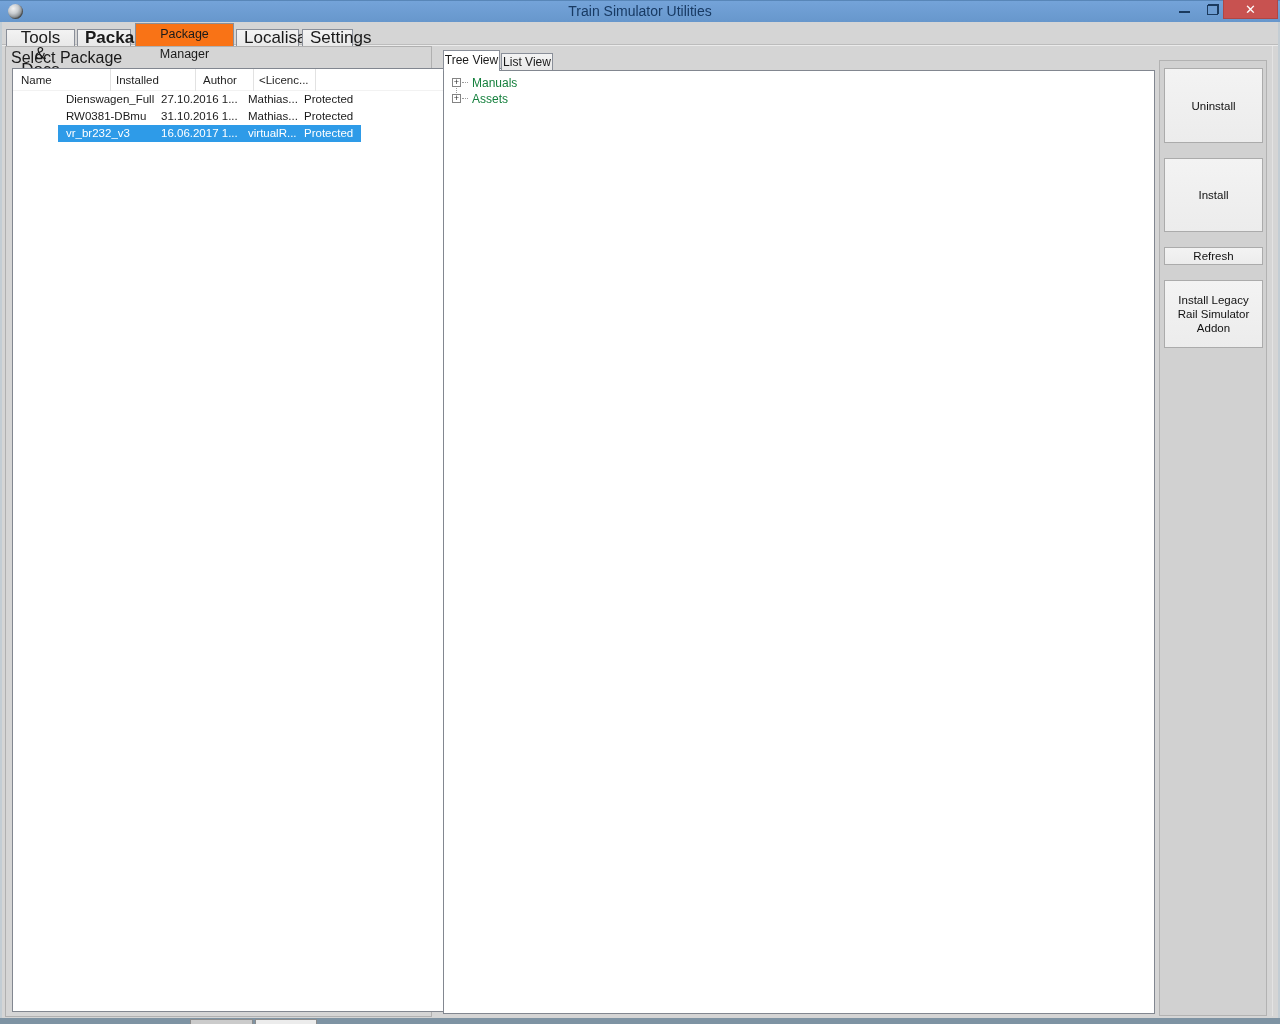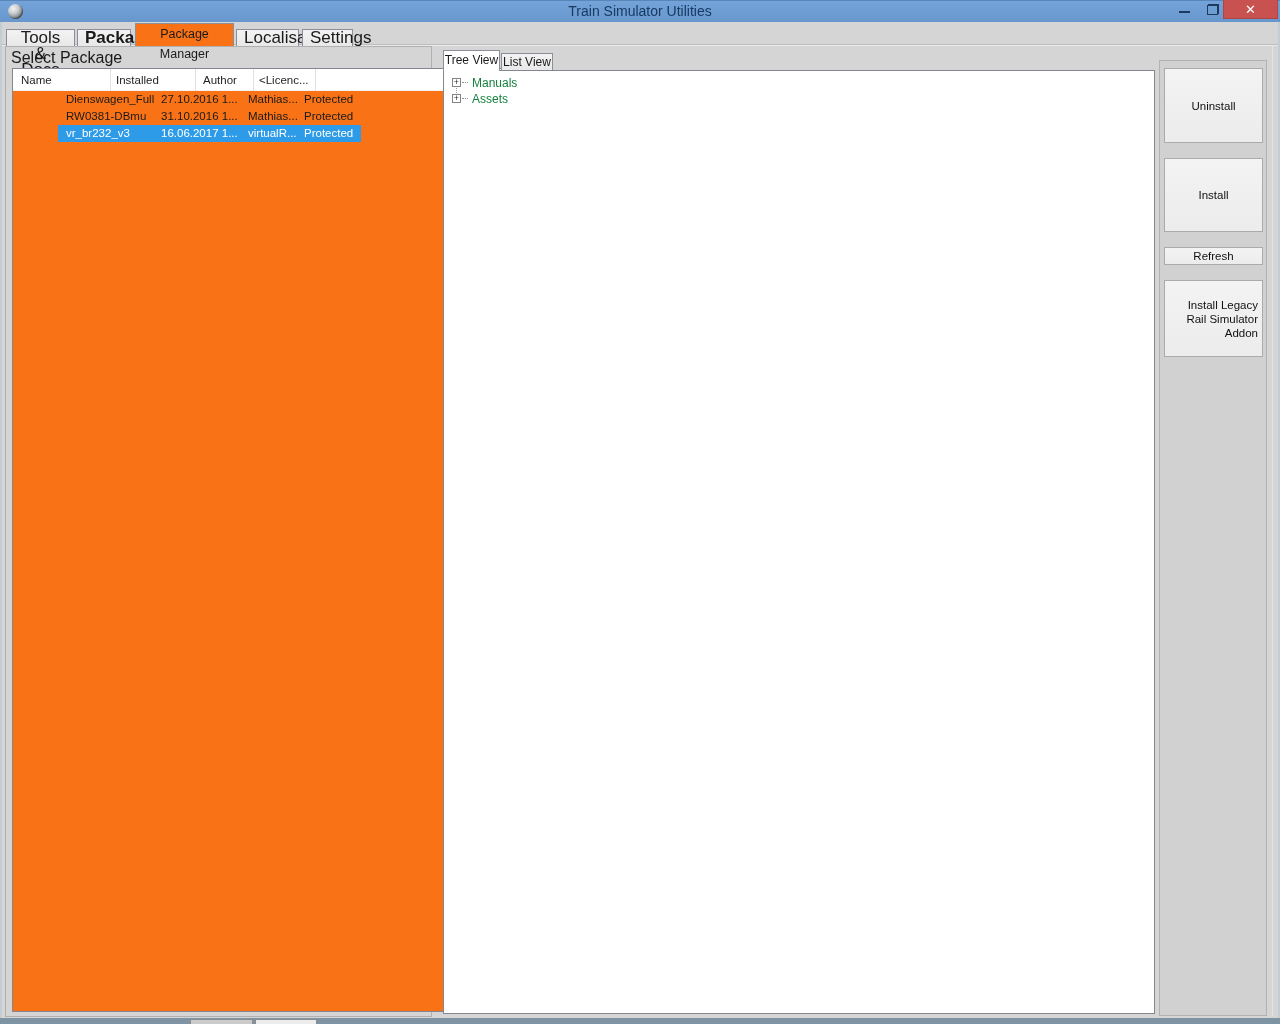--- a/index.html
+++ b/index.html
@@ -57,21 +57,21 @@
   }
   
   .groupbox {
     position:absolute; left:5px; top:46px; width:427px; height:971px;
     border:1px solid #b0b0b0;
   }
   .groupbox-label { position:absolute; left:5px; top:2px; font-size:16px; color:#1a1a1a; }
   
   .listview {
     position:absolute; left:12px; top:68px; width:506px; height:944px;
-    background:#f97316; border:1px solid #828790; overflow:hidden;
+    background:#ffffff; border:1px solid #828790; overflow:hidden;
   }
   .lv-header { position:absolute; left:0; top:0; width:100%; height:22px; background:#ffffff; border-bottom:1px solid #f2f2f2; }
   .hcell {
     float:left; height:22px; line-height:22px; font-size:11.5px; color:#1f1f1f;
     border-right:1px solid #e2e2e2; overflow:hidden; white-space:nowrap;
   }
   .c0 { width:98px; padding-left:8px; }
   .c1 { width:85px; padding-left:5px; }
   .c2 { width:58px; padding-left:7px; }
   .c3 { width:62px; padding-left:5px; }
@@ -112,21 +112,21 @@
   .act-btn {
     position:absolute; left:4px; width:99px;
     background:linear-gradient(#f3f3f3,#ececec);
     border:1px solid #ababab;
     font-family:"Liberation Sans","DejaVu Sans",sans-serif;
     font-size:11.5px; color:#111; text-align:center; cursor:default;
   }
   .btn-uninstall { top:7px;  height:75px; }
   .btn-install   { top:97px; height:74px; }
   .btn-refresh   { top:186px; height:18px; line-height:16px; }
-  .btn-legacy    { top:219px; height:77px; padding:0 4px; line-height:14px;text-align:right; }
+  .btn-legacy    { top:219px; height:68px; padding:0 4px; line-height:14px; }
   
   .frame-left  { position:absolute; left:0; top:22px; width:2px; height:996px; background:#c3cdd4; }
   .frame-right { position:absolute; left:1278px; top:22px; width:2px; height:996px; background:#c3cdd4; }
   .page-right-line { position:absolute; left:1272px; top:46px; width:1px; height:970px; background:#e3e3e3; }
   .bottom-strip { position:absolute; left:0; top:1018px; width:1280px; height:6px; background:#7e93a3; }
   .cut-btn { position:absolute; top:1019px; height:5px; border:1px solid #8c8c8c; border-bottom:none; }
   .cut-btn-a { left:190px; width:63px; background:#cbcbcb; }
   .cut-btn-b { left:255px; width:62px; background:#ececec; }
   .clearfix::after { content:""; display:block; clear:both; }
 </style>

